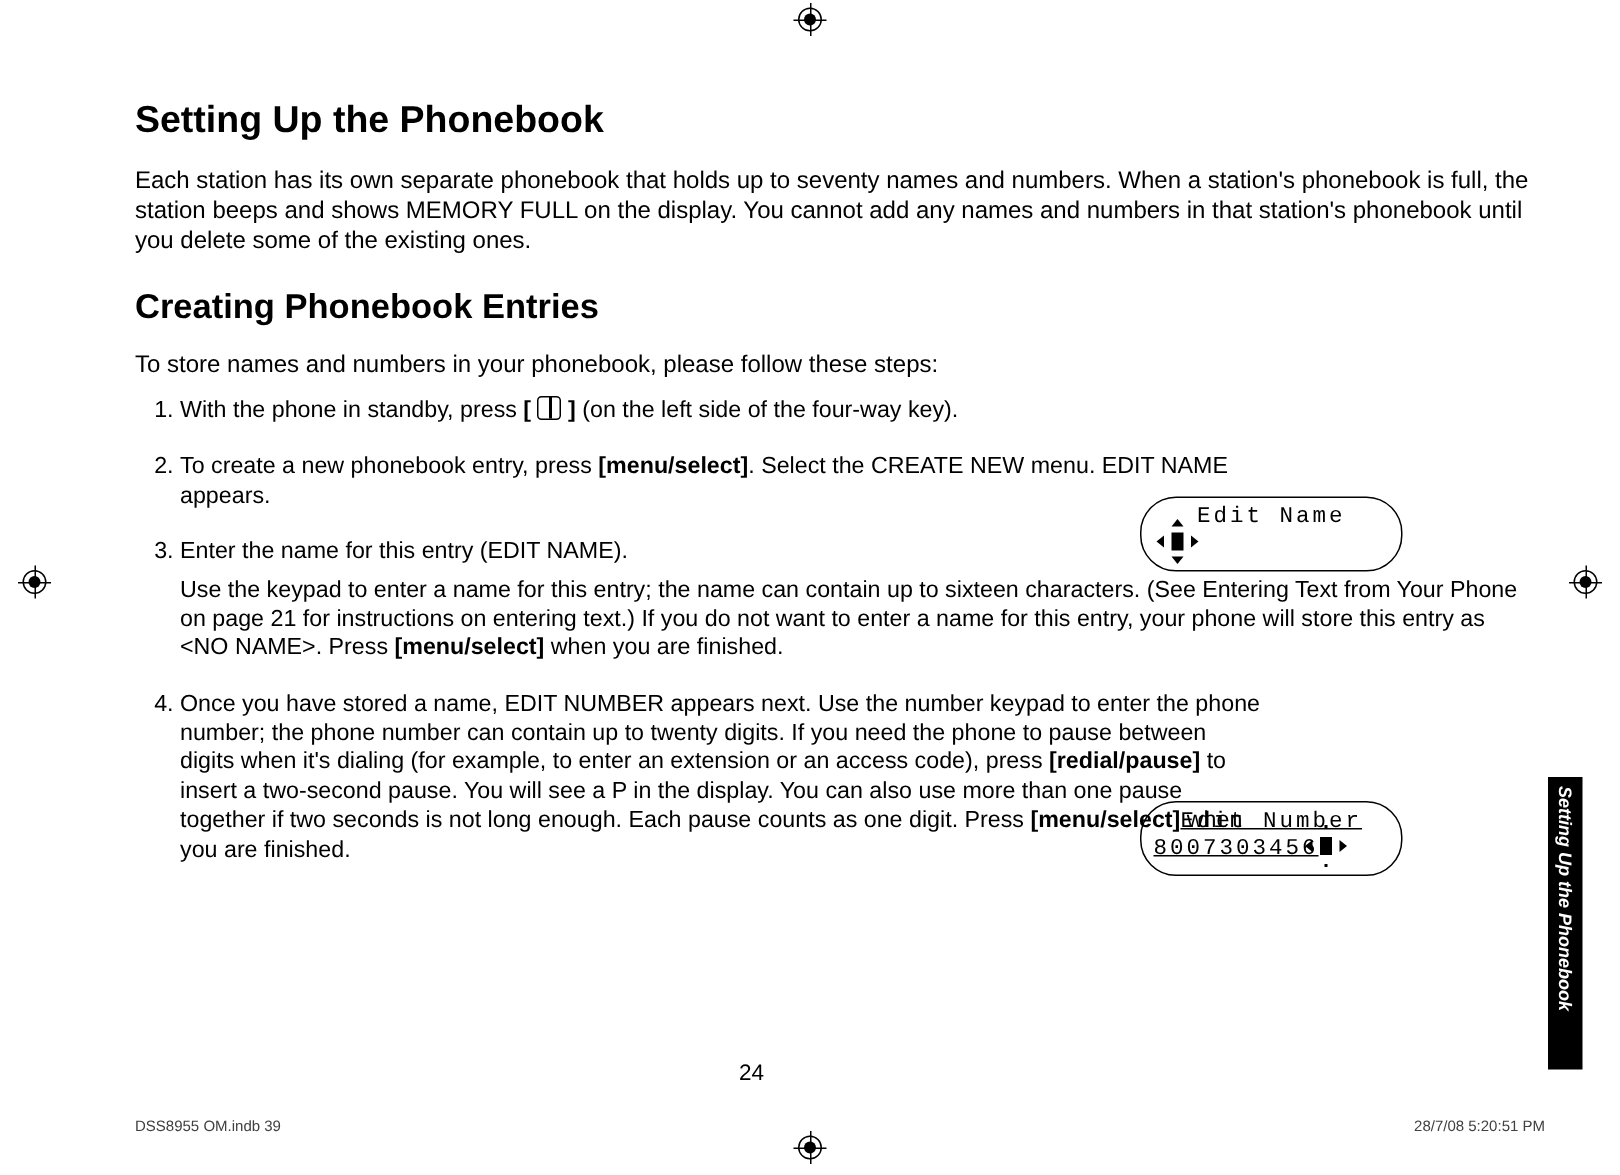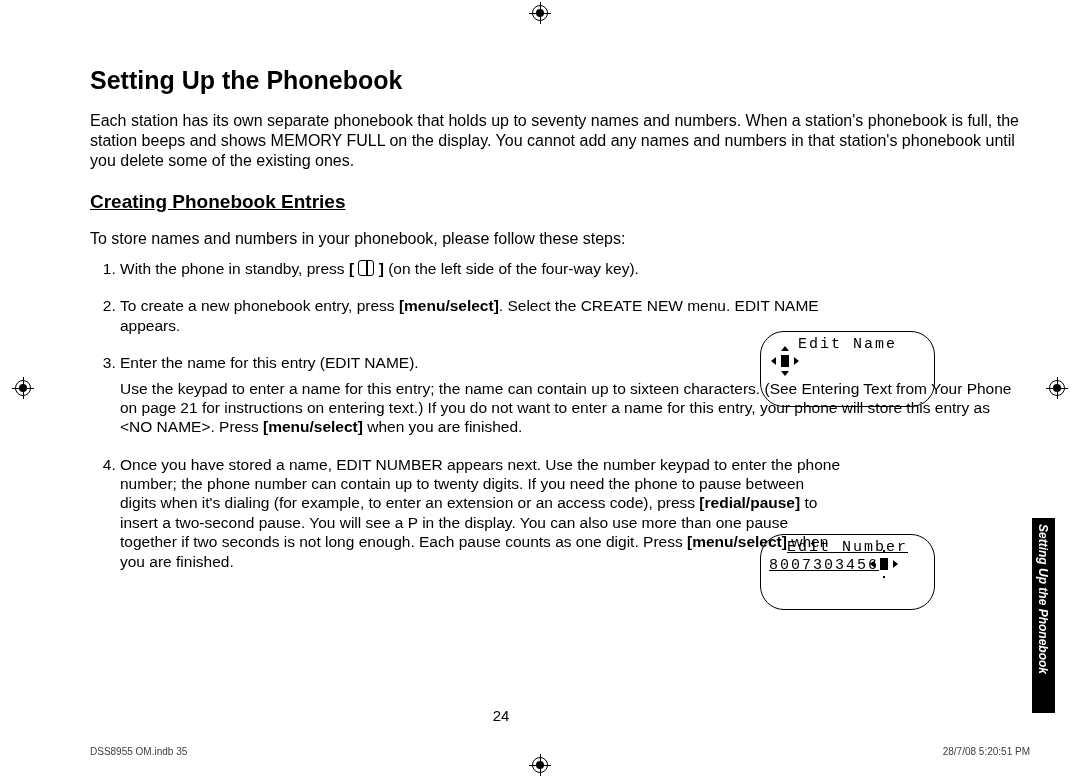--- a/index.html
+++ b/index.html
@@ -23,24 +23,23 @@
     font-size: 25px;
     font-weight: bold;
     margin: 0 0 10px 0;
   }
   p {
     font-size: 16px;
     line-height: 1.25;
     margin: 16px 0 10px 0;
   }
   h2.subtitle {
-    font-size: 19px;
+    font-size: 23px;
     font-weight: bold;
     margin: 20px 0 6px 0;
-    text-decoration: underline;
   }
   ol.steps {
     margin: 9px 0 0 0;
     padding: 0 0 0 30px;
     font-size: 15.5px;
     line-height: 1.25;
   }
   ol.steps > li {
     margin-bottom: 18px;
     padding-right: 10px;
@@ -66,21 +65,21 @@
     position: absolute;
     left: 50%; top: -1px;
     width: 1.5px; height: 15px;
     background: #000;
   }
 
   
   .lcd {
     position: absolute;
     width: 175px;
-    height: 76px;
+    height: 50px;
     border: 1.5px solid #000;
     border-radius: 24px;
     font-family: "Courier New", monospace;
     font-size: 15px;
     letter-spacing: 2px;
     padding: 4px 8px 4px 8px;
     box-sizing: border-box;
   }
   .lcd1 { left: 760px; top: 331px; }
   .lcd2 { left: 760px; top: 534px; text-decoration: underline; }
@@ -239,14 +238,14 @@
   <div class="line">Edit Number</div>
   <div class="line left"><span>8007303456</span><span class="cursor-block"><span class="fill"></span><span class="dot du"></span><span class="dot dd"></span><span class="arrow arr-left"></span><span class="arrow arr-right"></span></span></div>
 </div>
 
 <div class="side-tab">
   <span>Setting Up the Phonebook</span>
 </div>
 
 <div class="page-num">24</div>
 
-<div class="footer-left">DSS8955 OM.indb   35</div>
+<div class="footer-left">DSS8955 OM.indb   39</div>
 <div class="footer-right">28/7/08   5:20:51 PM</div>
 
 </body></html>

